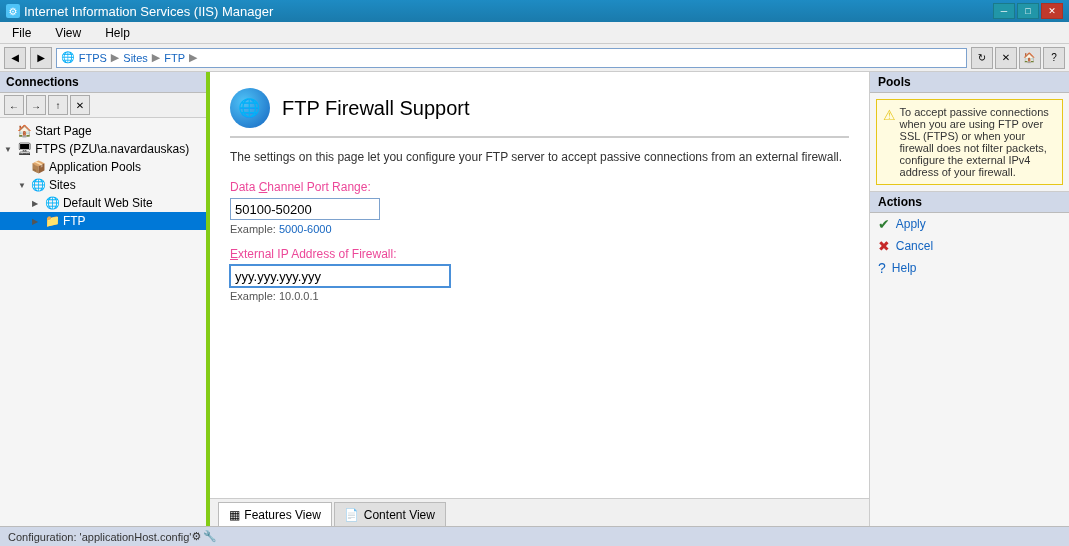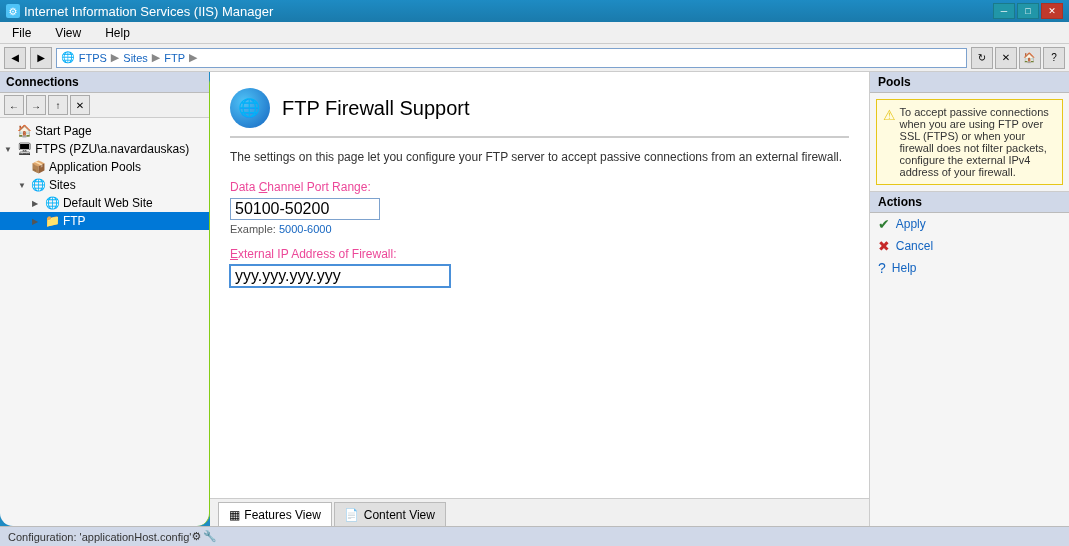--- a/index.html
+++ b/index.html
@@ -112,24 +112,23 @@
     
     .main-layout {
       display: flex;
       height: calc(546px - 22px - 22px - 28px - 20px);
     }
 
     
     .connections-panel {
       width: 210px;
       background: #f5f5f5;
-      border-right: 1px solid #84cc16;
+      border-right: 4px solid #84cc16;
       display: flex;
       flex-direction: column;
-      border-radius: 13px;
     }
     .connections-header {
       background: #d0d8e8;
       padding: 3px 6px;
       font-weight: bold;
       font-size: 12px;
       border-bottom: 1px solid #bbb;
     }
     .connections-toolbar {
       background: #f0f0f0;
@@ -211,21 +210,21 @@
       margin-bottom: 4px;
       font-size: 12px;
       color: #ec4899;
     }
     .form-label u { text-decoration: underline; }
     .form-input {
       width: 150px;
       height: 22px;
       border: 1px solid #7da2ce;
       padding: 2px 4px;
-      font-size: 16px;
+      font-size: 13px;
       background: white;
     }
     .form-input.wide { width: 220px; }
     .form-hint {
       font-size: 11px;
       color: #555;
       margin-top: 3px;
     }
     .form-hint span { color: #1565c0; }
 
@@ -424,20 +423,23 @@
         <div class="form-hint">
           Example: <span>5000-6000</span>
         </div>
       </div>
 
       <div class="form-group">
         <label class="form-label">
           <u>E</u>xternal IP Address of Firewall:
         </label>
         <input class="form-input wide" type="text" value="yyy.yyy.yyy.yyy" style="border-color: rgb(74, 144, 217); outline: rgb(74, 144, 217) solid 1px;">
+        <div class="form-hint">
+          Example: 10.0.0.1
+        </div>
       </div>
     </div>
 
     <div class="bottom-tabs">
       <div class="tab active">
         <span>▦</span>
         <span>Features View</span>
       </div>
       <div class="tab">
         <span>📄</span>

